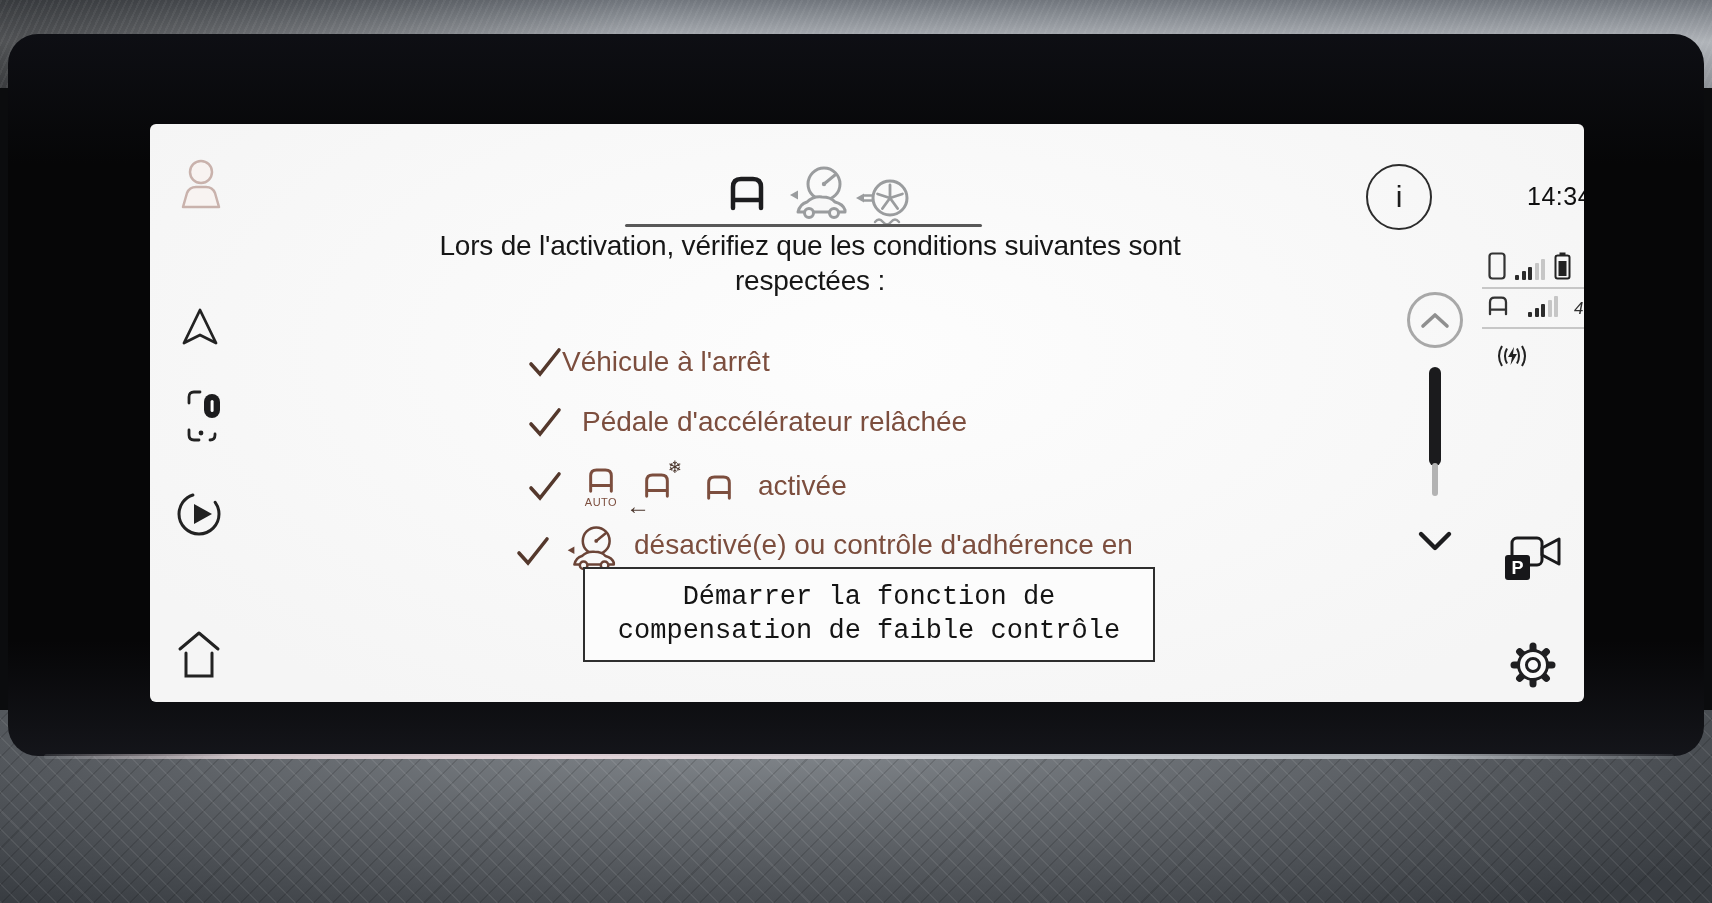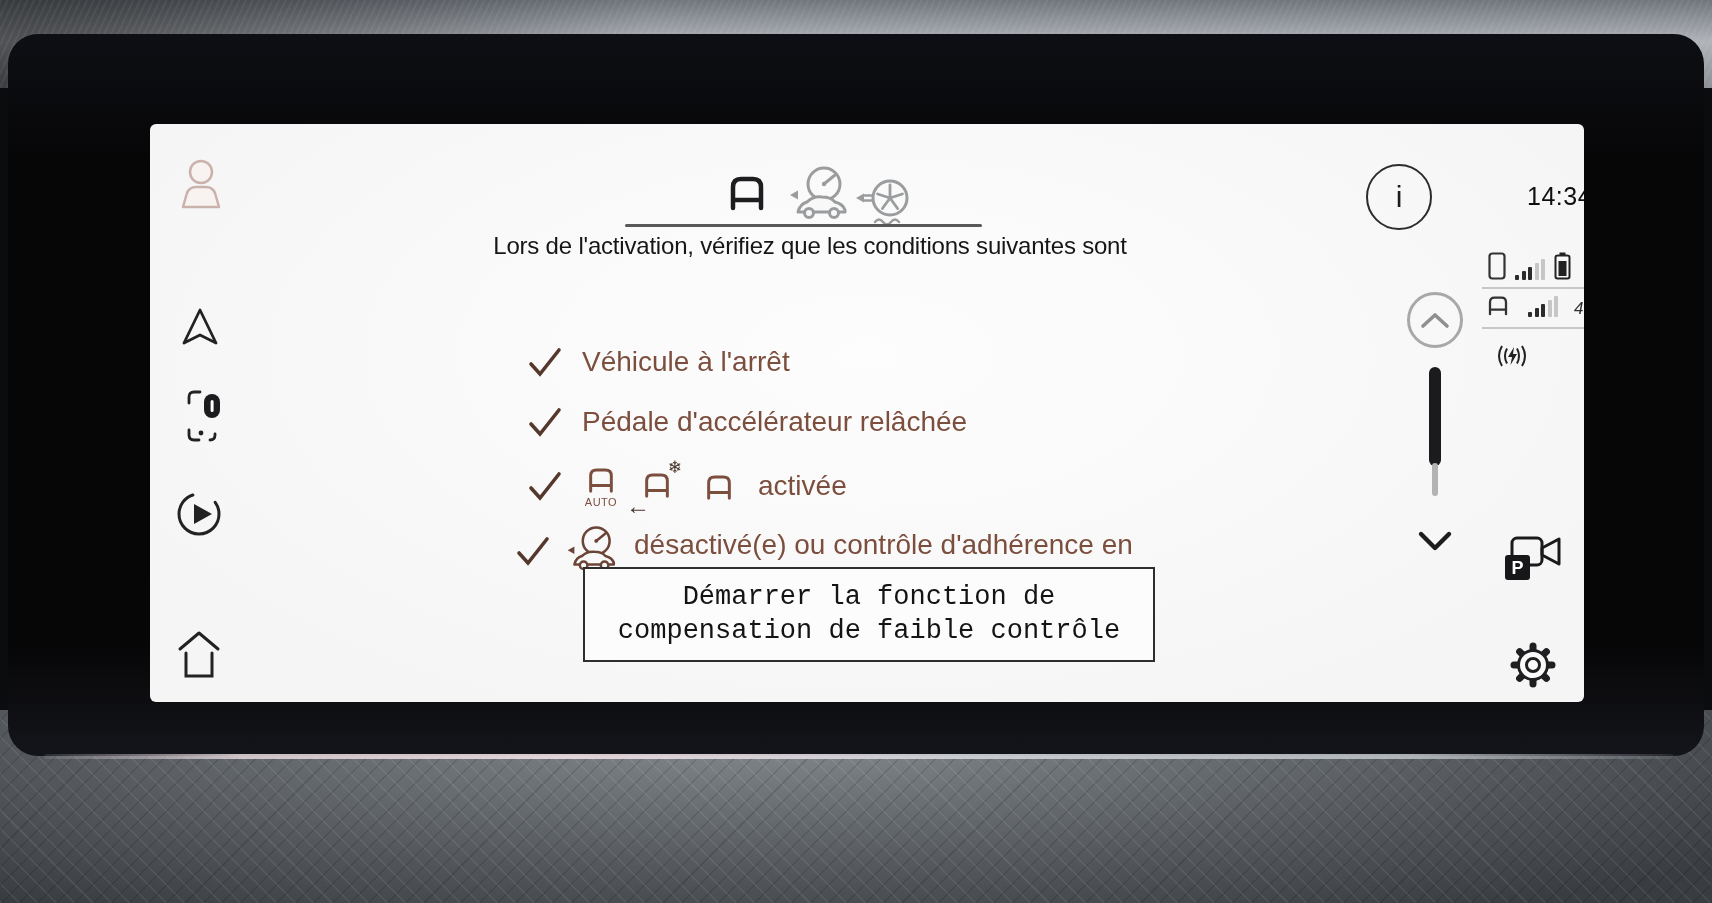--- a/index.html
+++ b/index.html
@@ -30,21 +30,21 @@
   .icon-btn{display:flex;align-items:center;justify-content:center;}
   svg{display:block;}
 
   
   .tab-underline{left:475px;top:100px;width:357px;height:3px;background:#585858;border-radius:2px;}
   .tab-gray{color:#9a9c9e;}
   .tab-dark{color:#1d1d1f;}
 
   
   .heading{left:60px;top:104px;width:1200px;text-align:center;color:#161616;
-    font-size:24px;line-height:35px;letter-spacing:-.2px;}
+    font-size:28px;line-height:35px;letter-spacing:-.2px;}
 
   
   .row{display:flex;align-items:center;color:#7c4e3e;font-size:28px;}
   .auto-caption{font-size:11px;letter-spacing:.5px;color:#7c4e3e;text-align:center;margin-top:1px;}
   .snow{position:absolute;right:-8px;top:-12px;font-size:17px;color:#4a352b;}
 
   
   .action-btn{left:433px;top:443px;width:572px;height:95px;background:#fcfcfc;border:2px solid #2e2e2e;
     box-sizing:border-box;text-align:center;color:#141414;font-size:27px;line-height:34px;padding-top:11px;cursor:pointer;font-family:Liberation Mono, monospace;}
 
@@ -156,23 +156,24 @@
           <line x1="10" y1="19.5" x2="18" y2="19.5" stroke="currentColor" stroke-width="2.4"></line>
           <line x1="10" y1="24.5" x2="18" y2="24.5" stroke="currentColor" stroke-width="2.4"></line>
           <path d="M21 46 q4 -5 8 0 q4 5 8 0 q4 -5 8 0" fill="none" stroke="currentColor" stroke-width="2.4" stroke-linecap="round"></path>
         </svg>
       </span>
     </div>
     <div class="abs tab-underline"></div>
 
     <div class="abs heading">
       <div>Lors de l'activation, vérifiez que les conditions suivantes sont</div>
-    </div>
-
-    <div class="abs row" style="left:378px;top:222px;gap:20px;text-align:center;">
+      <div>respectées :</div>
+    </div>
+
+    <div class="abs row" style="left:378px;top:222px;text-align:center;">
       <span>
         <svg width="34" height="30" viewBox="0 0 34 30">
             <polyline points="3,17 12,27 31,3" fill="none" stroke="#54382c" stroke-width="3.6" stroke-linecap="round"></polyline>
           </svg>
       </span>
       <span>Véhicule à l'arrêt</span>
     </div>
 
     <div class="abs row" style="left:378px;top:282px;gap:20px;text-align:center;">
       <span>

